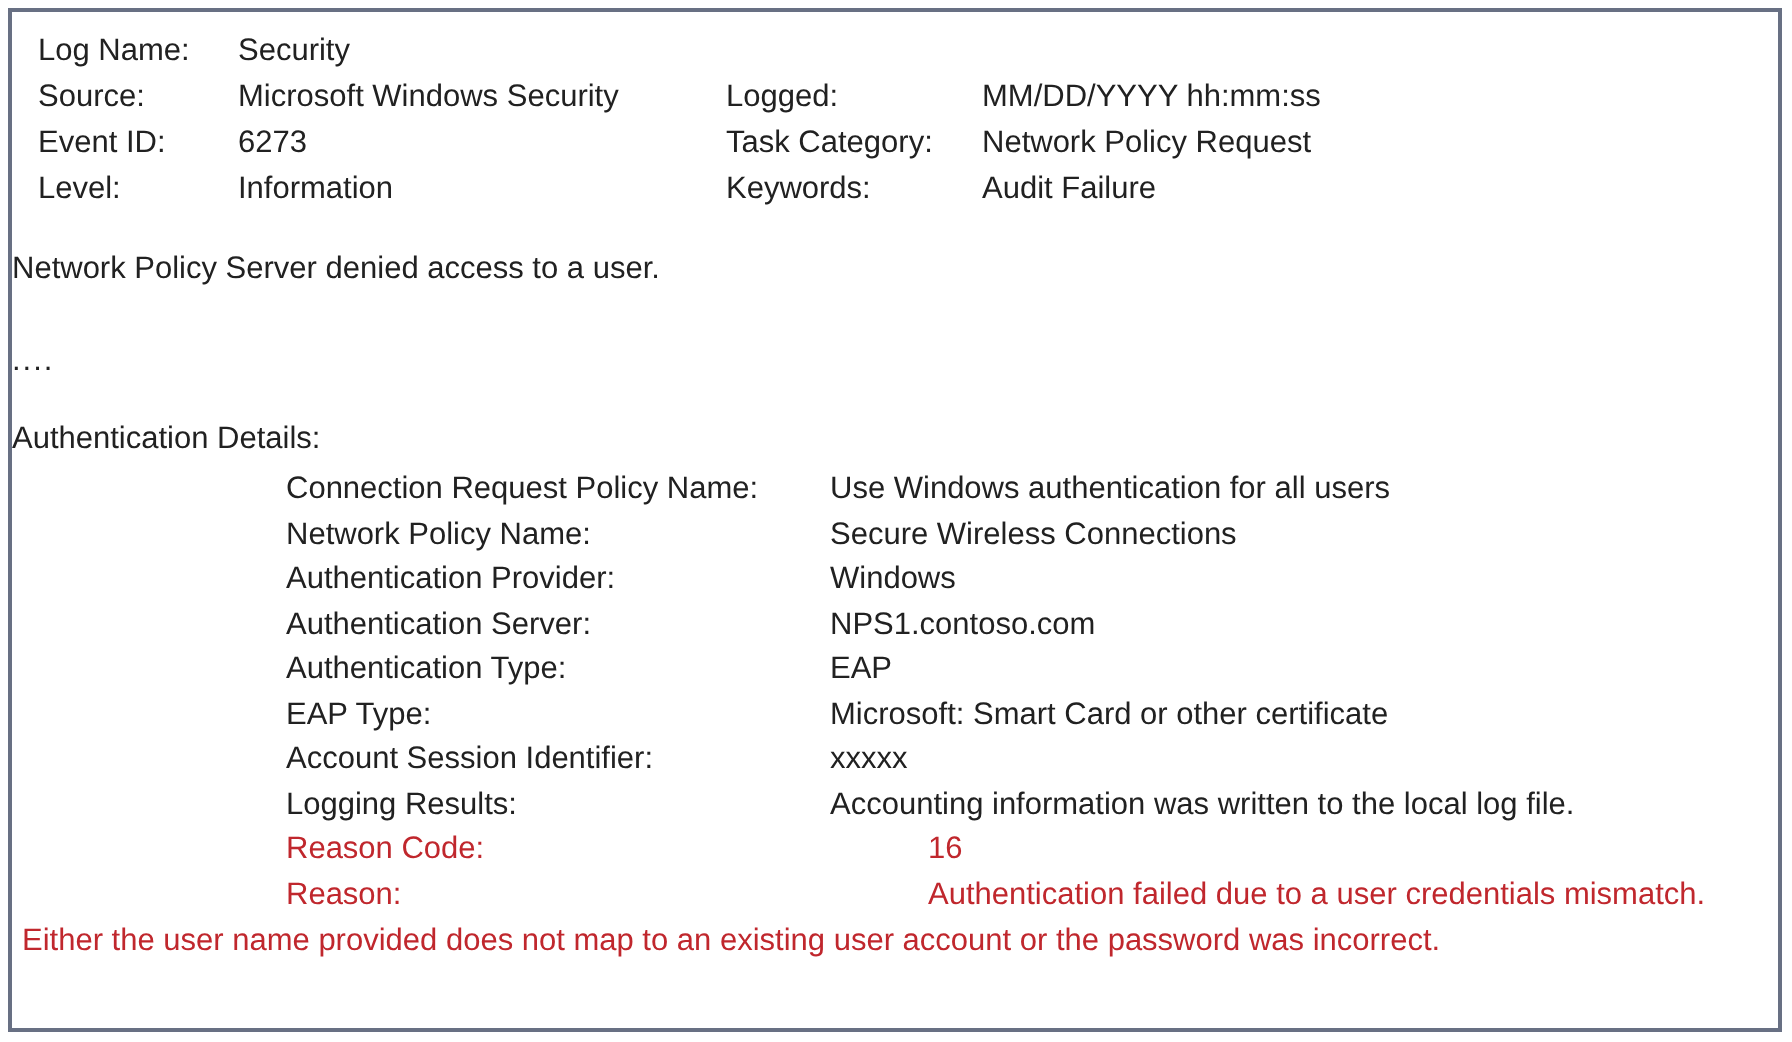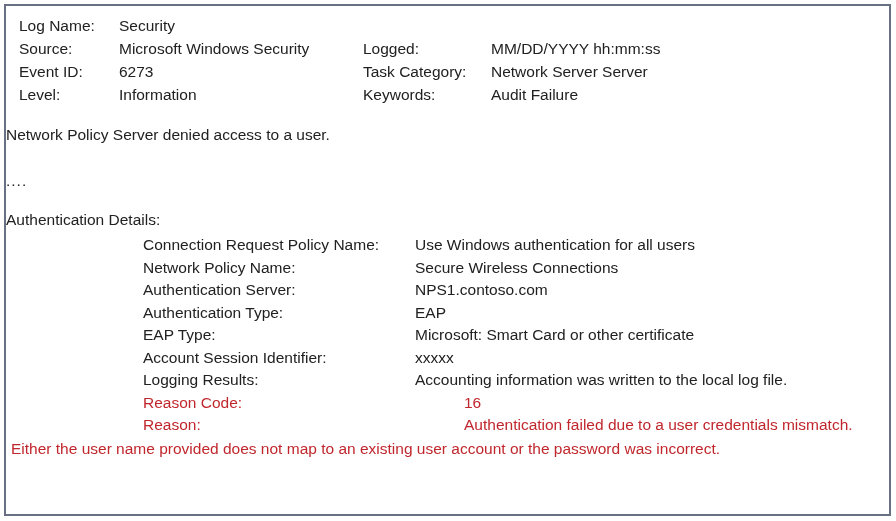--- a/index.html
+++ b/index.html
@@ -80,21 +80,21 @@
     <div class="hrow">
       <span class="l1">Source:</span>
       <span class="v1">Microsoft Windows Security</span>
       <span class="l2">Logged:</span>
       <span class="v2">MM/DD/YYYY hh:mm:ss</span>
     </div>
     <div class="hrow">
       <span class="l1">Event ID:</span>
       <span class="v1">6273</span>
       <span class="l2">Task Category:</span>
-      <span class="v2">Network Server Server</span>
+      <span class="v2">Network Policy Request</span>
     </div>
     <div class="hrow">
       <span class="l1">Level:</span>
       <span class="v1">Information</span>
       <span class="l2">Keywords:</span>
       <span class="v2">Audit Failure</span>
     </div>
   </div>
 
   <div class="para summary">Network Policy Server denied access to a user.</div>
@@ -102,20 +102,24 @@
   <div class="para section">Authentication Details:</div>
 
   <div class="details">
     <div class="drow">
       <span class="label">Connection Request Policy Name:</span>
       <span class="value">Use Windows authentication for all users</span>
     </div>
     <div class="drow">
       <span class="label">Network Policy Name:</span>
       <span class="value">Secure Wireless Connections</span>
+    </div>
+    <div class="drow">
+      <span class="label">Authentication Provider:</span>
+      <span class="value">Windows</span>
     </div>
     <div class="drow">
       <span class="label">Authentication Server:</span>
       <span class="value">NPS1.contoso.com</span>
     </div>
     <div class="drow">
       <span class="label">Authentication Type:</span>
       <span class="value">EAP</span>
     </div>
     <div class="drow">

